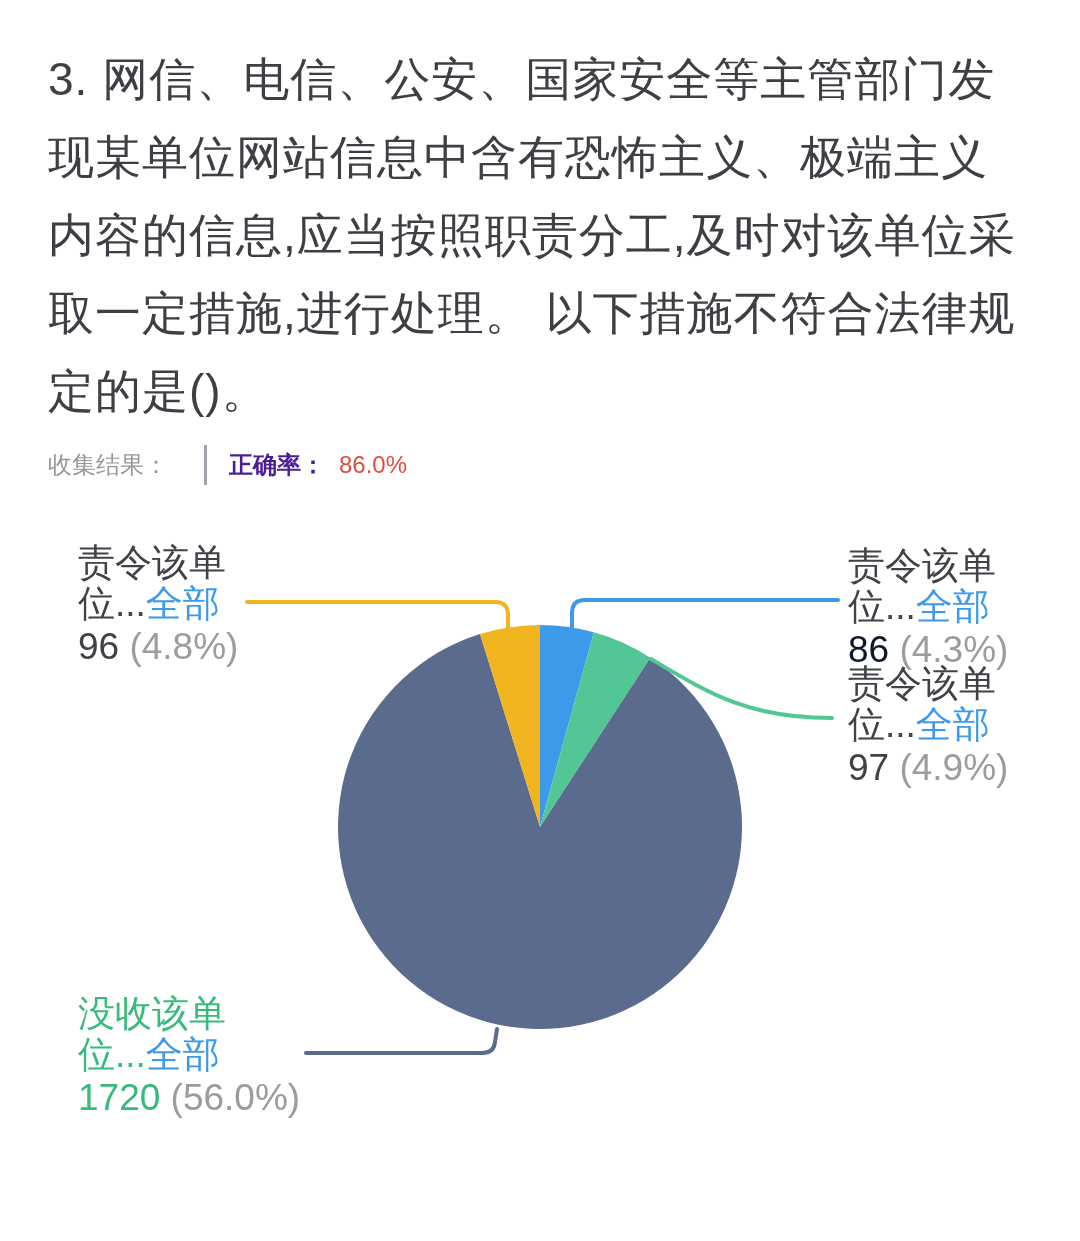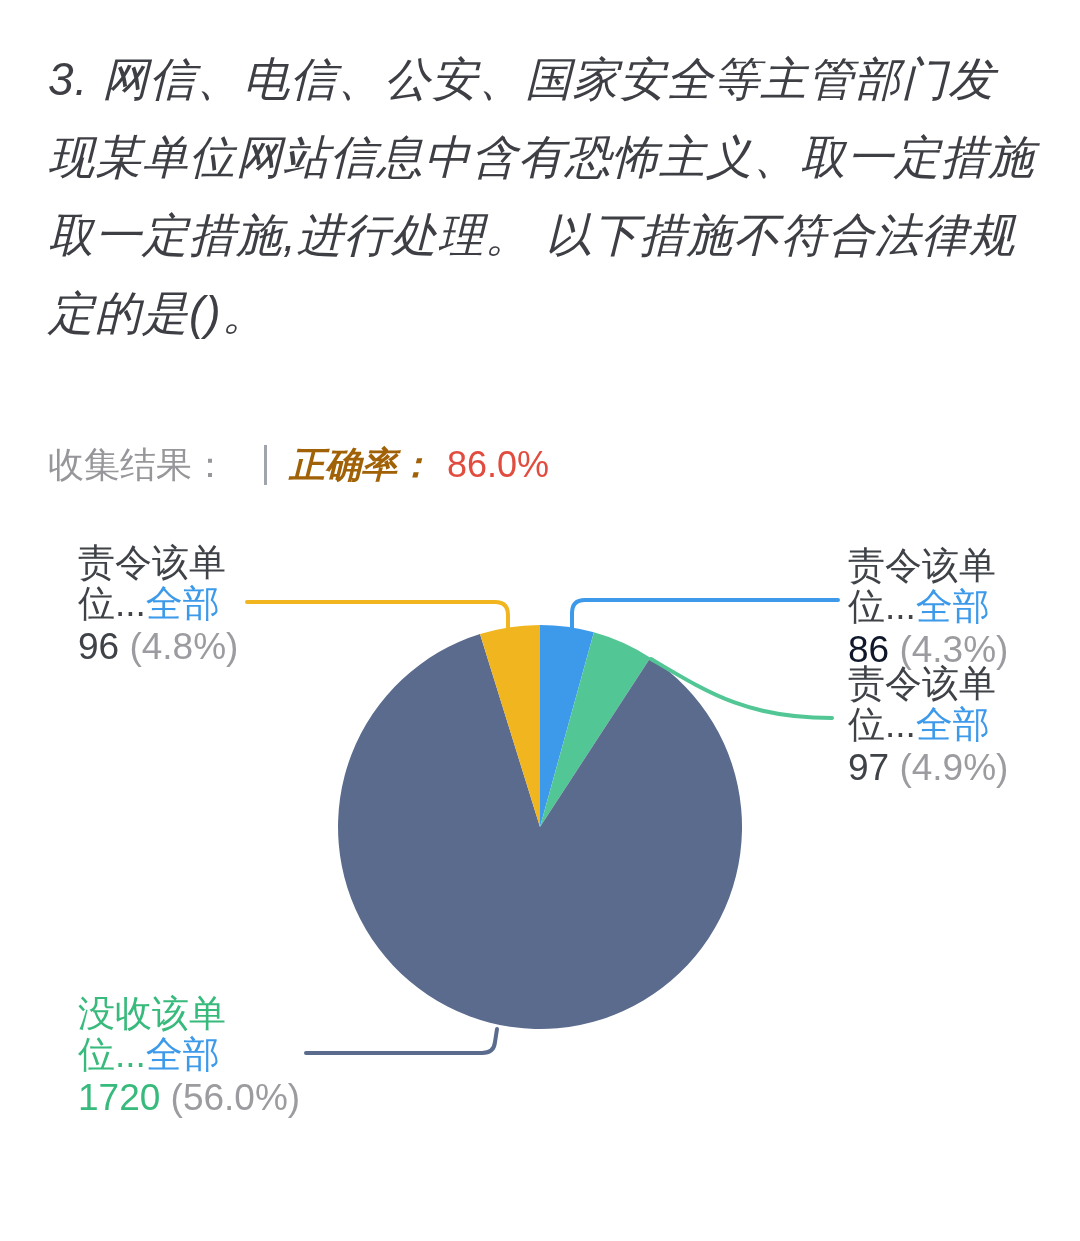--- a/index.html
+++ b/index.html
@@ -16,21 +16,21 @@
     color:#3d3f44;
     font-size:46px; line-height:78px;
     letter-spacing:1px;
   }
   .question .qline { white-space:nowrap; }
 
   
   .stats {
     position:absolute; left:48px; top:440px;
     display:flex; align-items:center;
-    font-size:36px; height:50px;
+    font-size:24px; height:50px;
   }
   .stats .gray  { color:#97979b; }
   .stats .sep   { width:3px; height:40px; background:#a0a4ac; margin:0 22px; }
   .stats .dark  { font-weight:bold; }
   .stats .label-gap { margin-right:14px; }
 
   
   .chart-svg { position:absolute; left:0; top:0; width:1080px; height:1241px; }
 
   .pie-label { position:absolute; font-size:37px; line-height:41px; }
@@ -38,31 +38,32 @@
   .pie-label .lnk  { text-decoration:none; cursor:pointer; }
   .pie-label .l3   { margin-top:2px; white-space:nowrap; }
   .lbl-top-left    { left:78px;  top:542px; }
   .lbl-top-right   { left:848px; top:545px; }
   .lbl-right       { left:848px; top:663px; }
   .lbl-bottom-left { left:78px;  top:993px; }
 </style>
 </head>
 <body>
 
-<div class="question" style="color: rgb(61, 63, 68); font-style: italic;">
+<div class="question" style="color: rgb(61, 63, 68);">
   <div class="qline">3. 网信、电信、公安、国家安全等主管部门发</div>
-  <div class="qline">现某单位网站信息中含有恐怖主义、取一定措施</div>
+  <div class="qline">现某单位网站信息中含有恐怖主义、极端主义</div>
+  <div class="qline">内容的信息,应当按照职责分工,及时对该单位采</div>
   <div class="qline">取一定措施,进行处理。 以下措施不符合法律规</div>
   <div class="qline">定的是()。</div>
 </div>
 
 <div class="stats">
   <span class="gray label-gap">收集结果：</span>
   <span class="sep"></span>
-  <span class="dark label-gap" style="color: #a16207; font-style: italic;">正确率：</span>
+  <span class="dark label-gap" style="color: #4c1d95;">正确率：</span>
   <span style="color: rgb(225, 76, 63);">86.0%</span>
 </div>
 
 <svg class="chart-svg" viewBox="0 0 1080 1241" xmlns="http://www.w3.org/2000/svg">
   <g id="slices">
       <path d="M540,827 L540.0,625.0 A202,202 0 0 1 593.9,632.3 Z" fill="#3d9aea"></path>
       <path d="M540,827 L593.9,632.3 A202,202 0 0 1 650.4,657.8 Z" fill="#52c795"></path>
       <path d="M540,827 L650.4,657.8 A202,202 0 1 1 480.0,634.1 Z" fill="#5a6b8d"></path>
       <path d="M540,827 L480.0,634.1 A202,202 0 0 1 540.0,625.0 Z" fill="#f0b51f"></path>
     </g>

